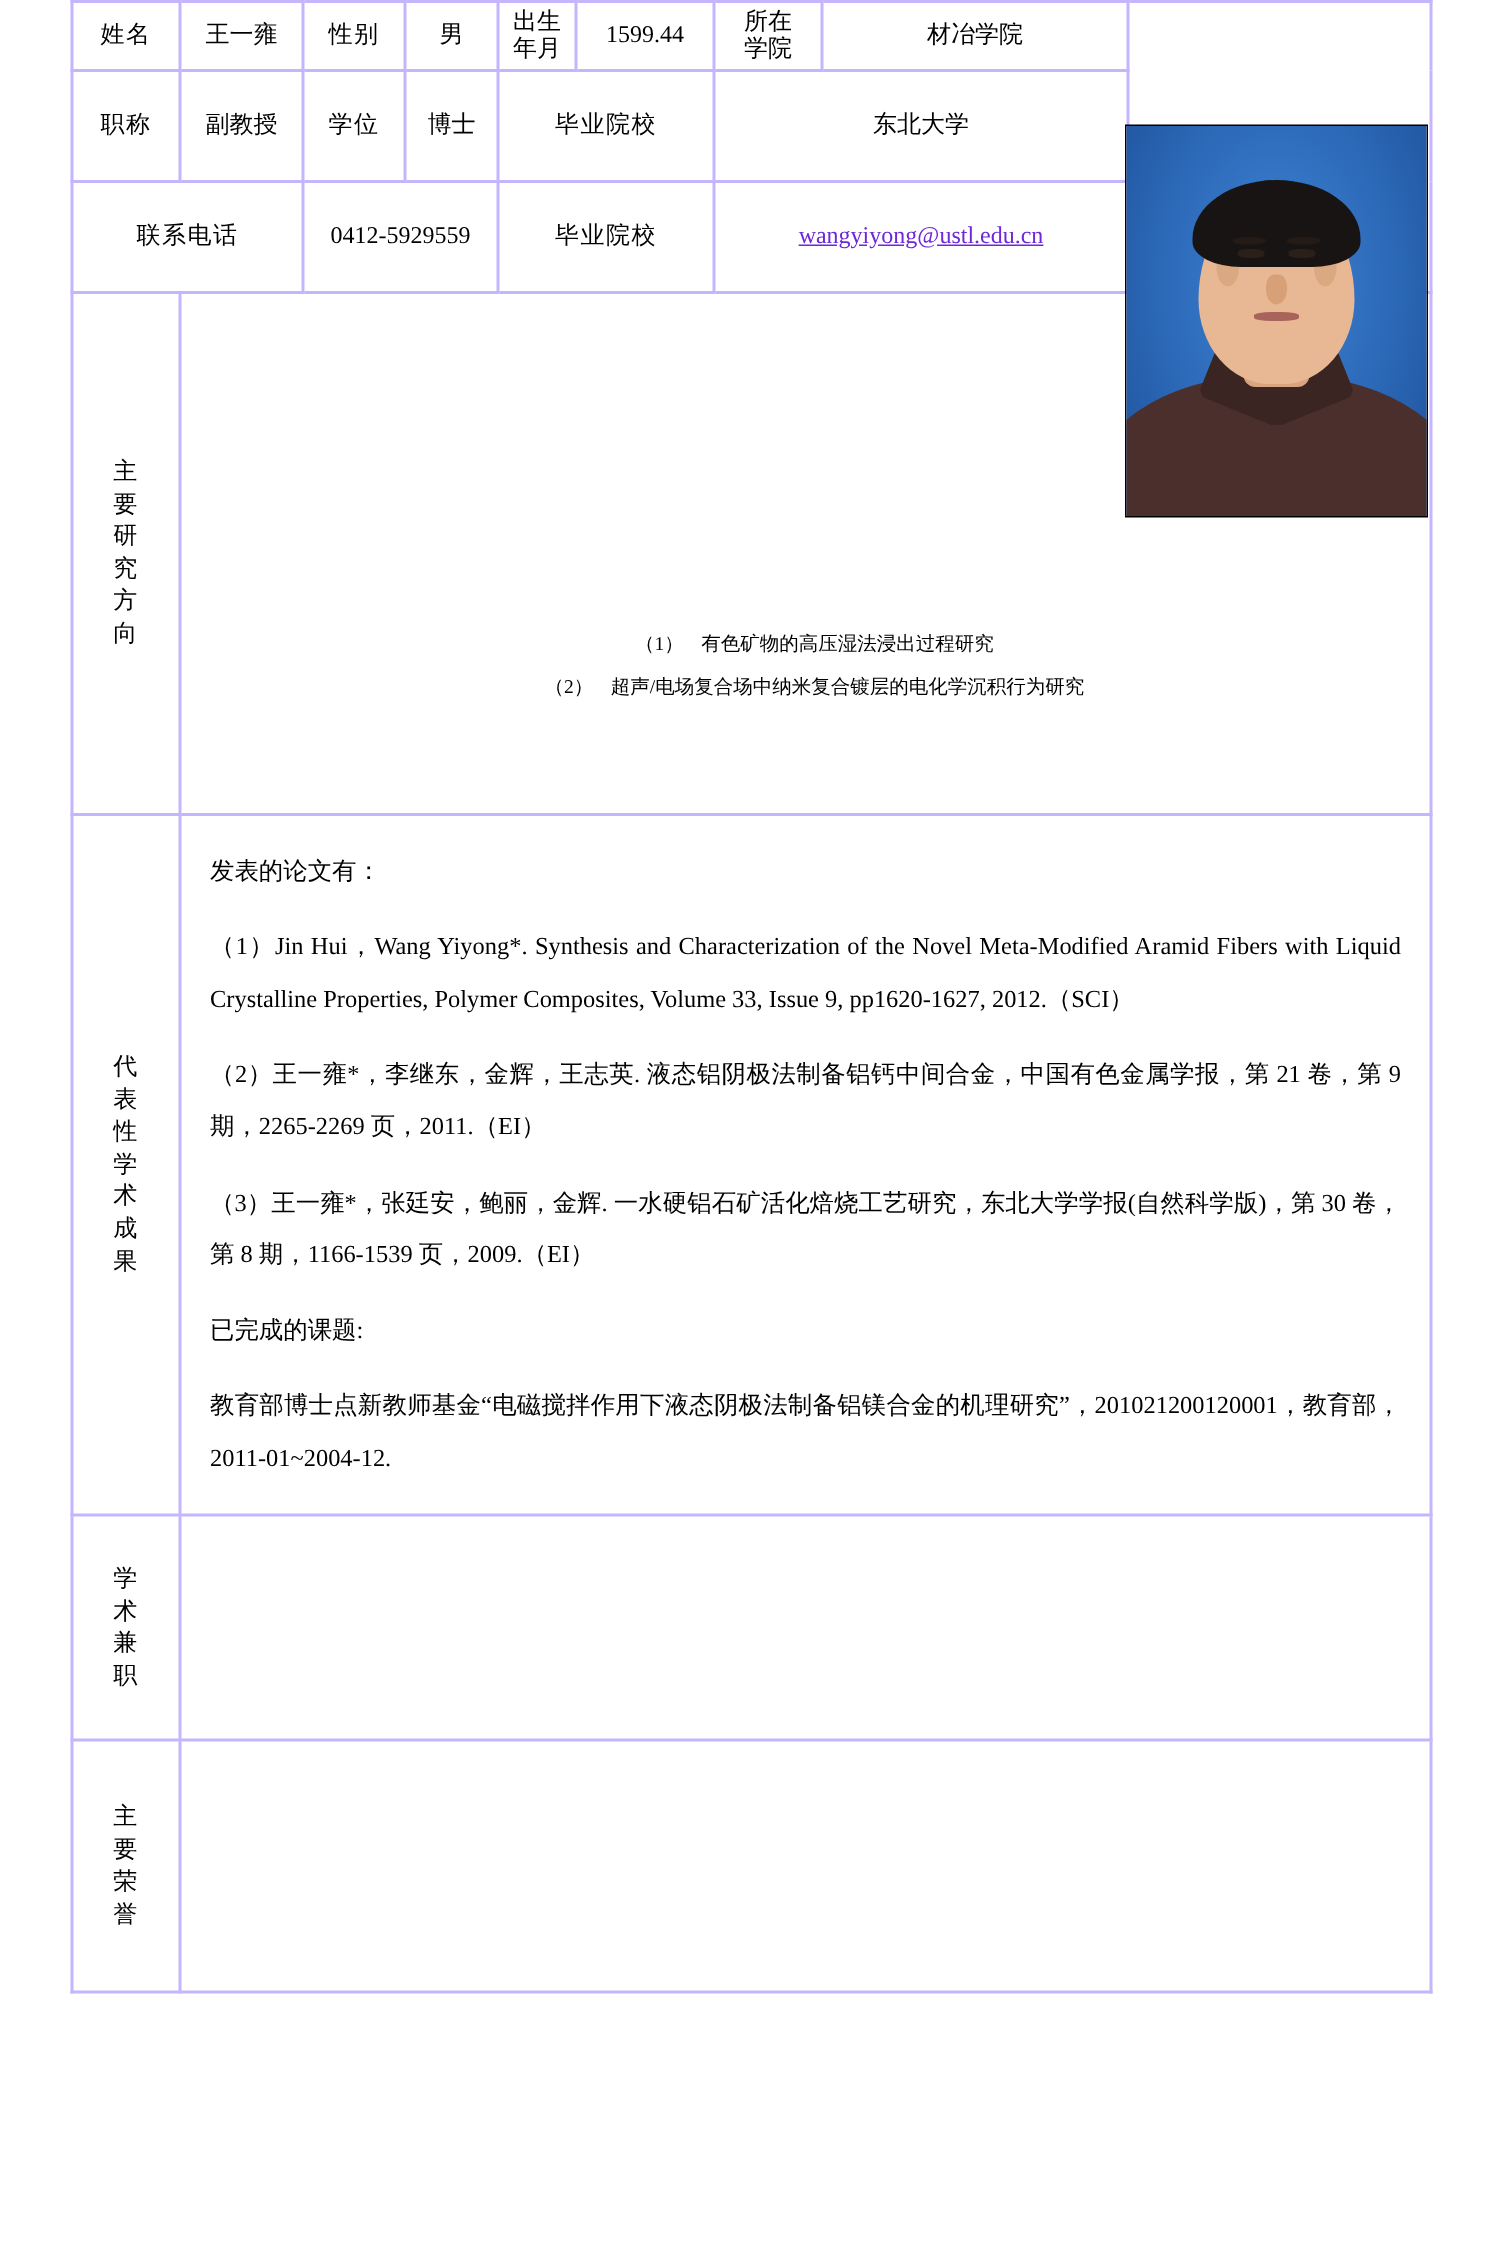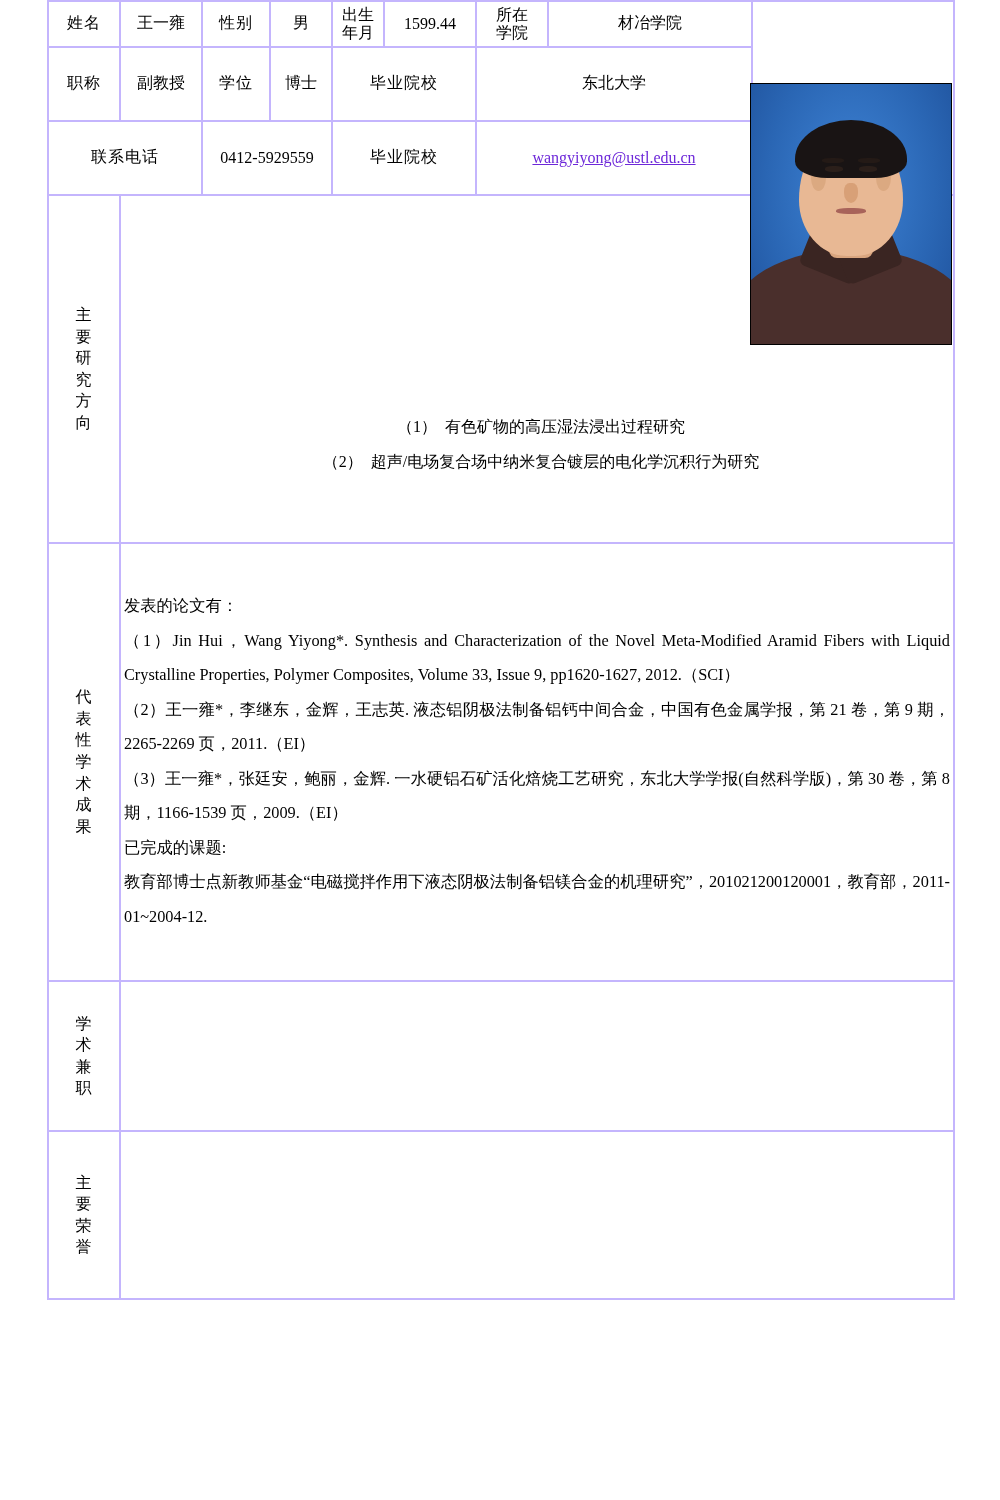--- a/index.html
+++ b/index.html
@@ -206,35 +206,35 @@
   td.content {
     text-align: left;
     vertical-align: top;
     padding: 10px 12px 10px 14px;
     font-size: 16.5px;
     line-height: 1.9;
   }
   .research-body {
     padding-top: 150px;
     line-height: 2.2;
-    font-size: 16px;
+    font-size: 13px;
   }
   .research-body .item {
     white-space: nowrap;
   }
   .research-body .num {
     display: inline-block;
     width: 56px;
   }
   .ach-body {
     font-size: 16.3px;
     line-height: 2.12;
   }
   .ach-body p {
-    margin: 0;
+    margin: 16px;
     text-align: justify;
   }
   a.mail {
     color: #6d28d9;
     text-decoration: underline;
     font-size: 16px;
   }
 </style>
 </head>
 <body>

